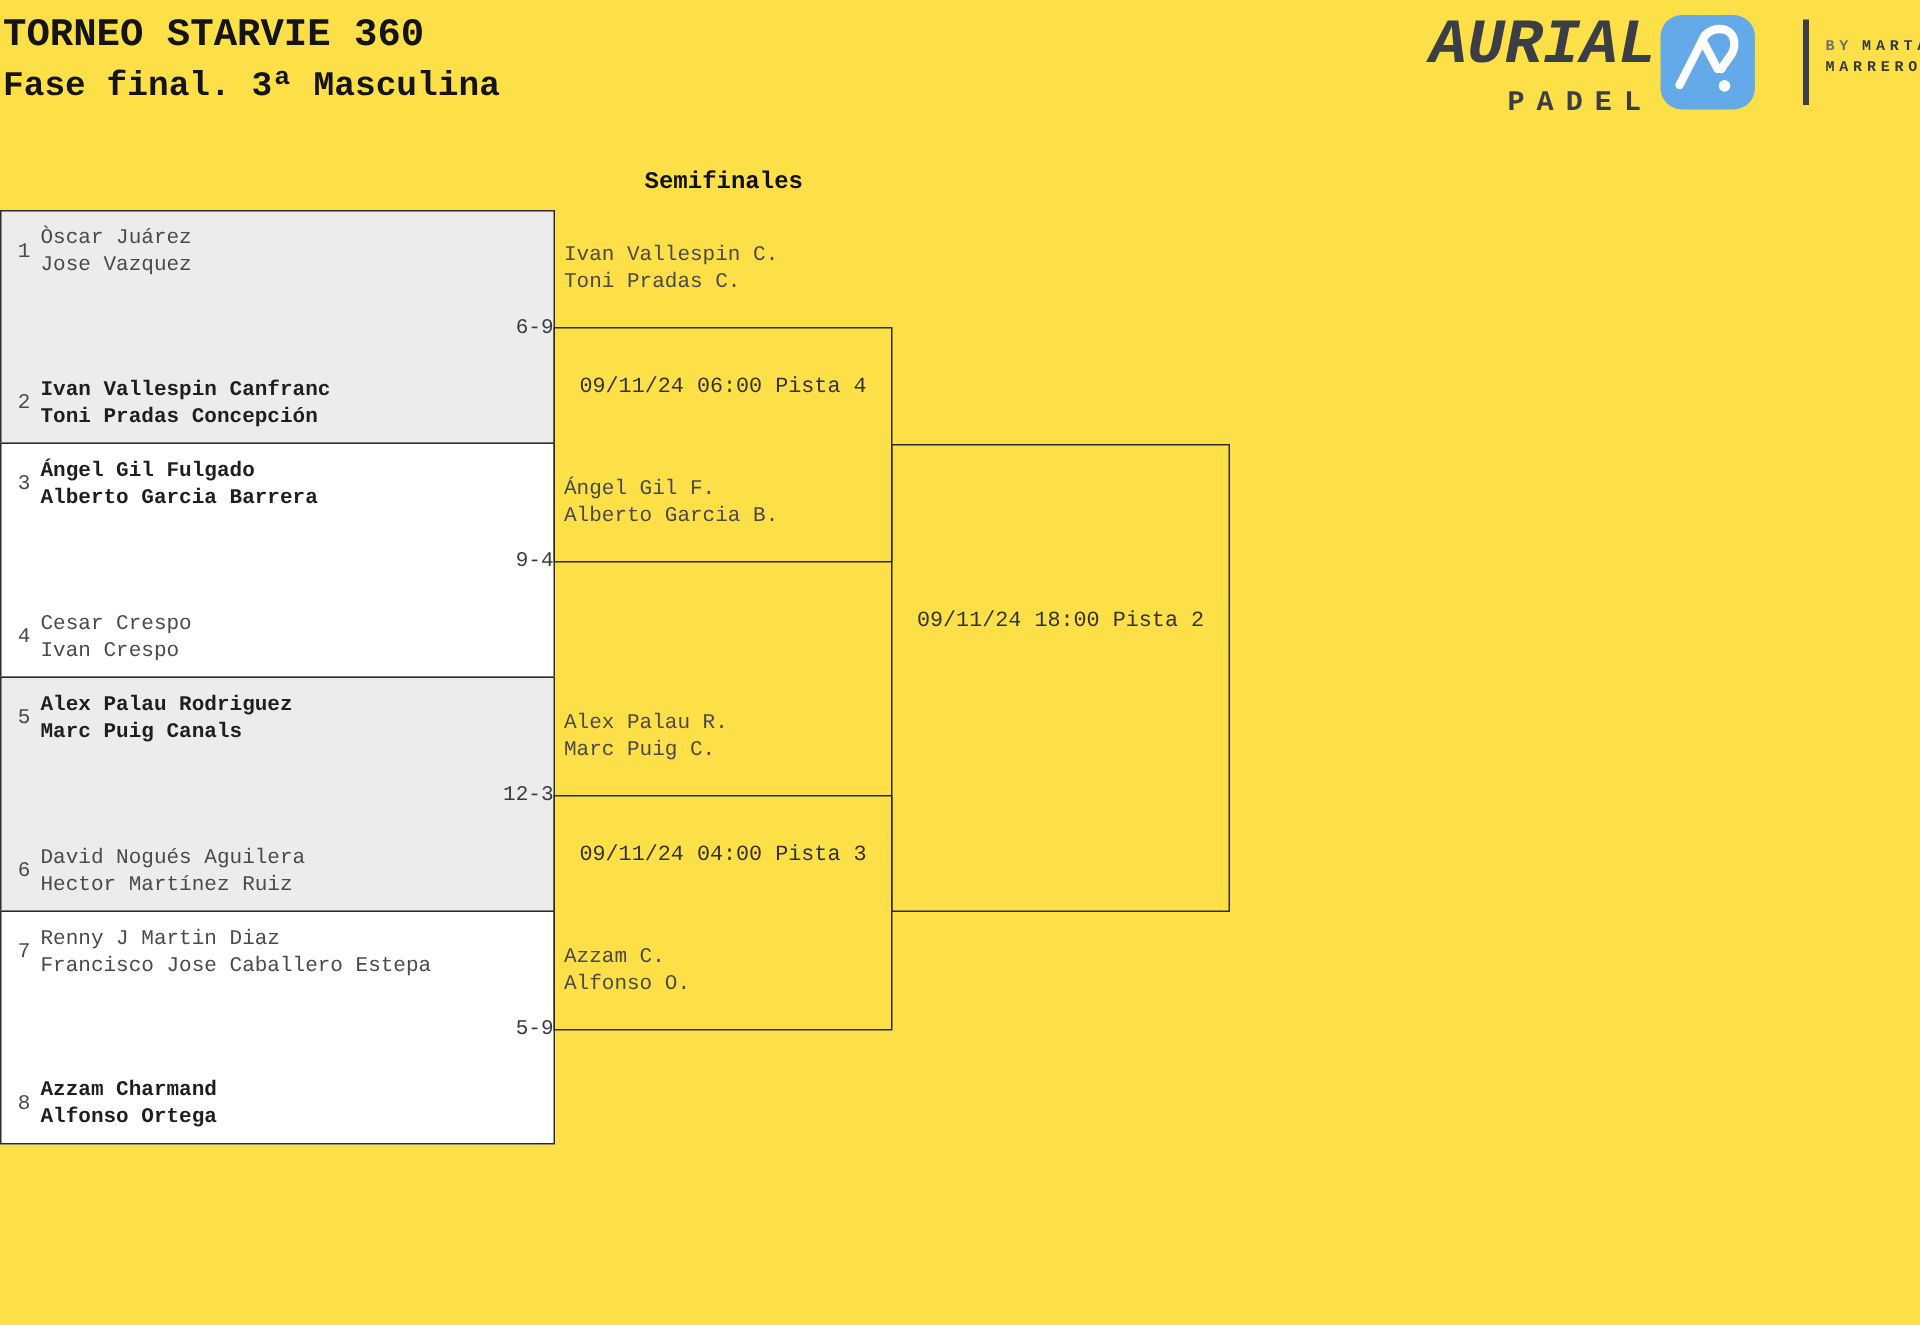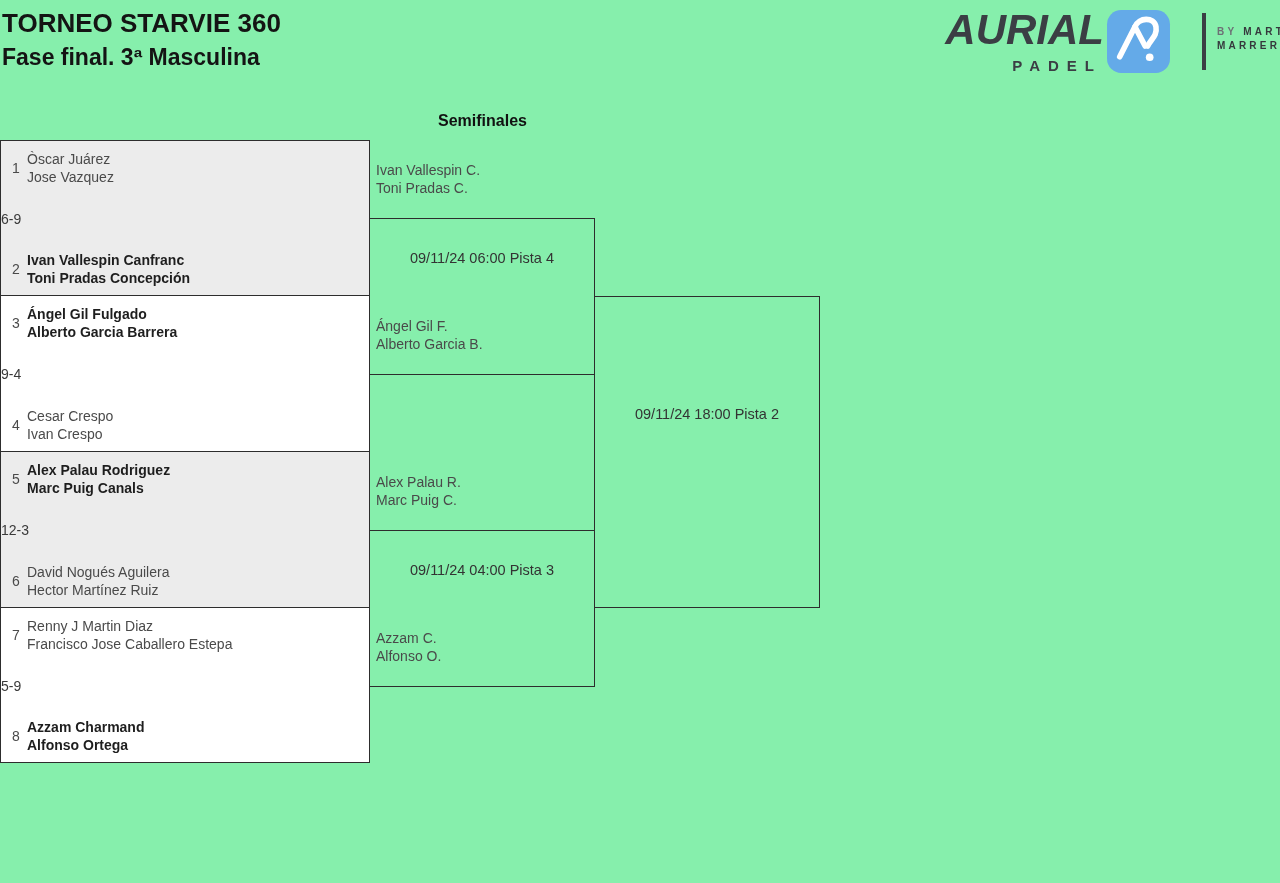--- a/index.html
+++ b/index.html
@@ -1,34 +1,34 @@
 <!DOCTYPE html>
 <html><head>
 <meta charset="utf-8">
 <style>
   * { margin:0; padding:0; box-sizing:border-box; }
   html,body { background:#ffffff; }
   body { font-family:"Liberation Sans", sans-serif; }
   .page {
     position:relative; width:1280px; height:883px;
-    background:#86efac; overflow:hidden;
+    background:#fde047; overflow:hidden;font-family:Liberation Mono, monospace;
   }
   .abs { position:absolute; }
 
   
   .title-line1 { left:2px; top:8px; font-size:26px; font-weight:bold; color:#141414; letter-spacing:0px; }
   .title-line2 { left:2px; top:44px; font-size:23px; font-weight:bold; color:#141414; }
 
   
   .logo-aurial {
     left:894px; top:6px; width:210px; font-size:42px; font-weight:bold; font-style:italic;
     color:#3b3e44; letter-spacing:0px; text-align:right;
   }
   .logo-padel {
-    left:930px; top:57px; width:172px; font-size:15px; font-weight:bold;
+    left:930px; top:57px; width:172px; font-size:19px; font-weight:bold;
     color:#3b3e44; letter-spacing:8px; text-align:right; text-indent:8px;
   }
   .logo-icon { left:1106px; top:9px; width:65px; height:65px; }
   .logo-sep { left:1202px; top:13px; width:4px; height:57px; background:#3b3e44; }
   .logo-by { left:1217px; top:25px; font-size:10px; font-weight:bold; letter-spacing:3.2px; line-height:14px; color:#35383c; white-space:nowrap; }
   .logo-by .by-prefix { color:#6d7075; margin-right:6px; font-weight:bold; }
 
   
   .col-head { top:110px; height:22px; font-size:16px; font-weight:bold; color:#111; text-align:center; line-height:22px; }
   .ch-q { left:0px;   width:370px;margin-top:40px; }
@@ -48,21 +48,21 @@
   .team { font-size:14px; line-height:18px; color:#4a4a4a; white-space:nowrap; }
   .team.winner { font-weight:bold; color:#1e1e1e; }
   .qf-team-top { left:26px; top:9px; }
   .qf-team-bottom { left:26px; bottom:8px; }
   .seed {
     left:6px; width:18px; font-size:14px; color:#4a4a4a; text-align:center;
     height:36px; line-height:36px;
   }
   .seed-top { top:9px; }
   .seed-bottom { bottom:8px; }
-  .score { left:0; top:69px; width:100%; text-align:left; font-size:14px; color:#3a3a3a; line-height:18px; }
+  .score { left:0; top:69px; width:100%; text-align:right; font-size:14px; color:#3a3a3a; line-height:18px; }
 
   .sf-box {
     left:369px; width:226px; height:157px; border:1px solid #2d2d2d; background:transparent;
   }
   .sf1 { top:218px; }
   .sf2 { top:530px; }
   .final-box { left:594px; top:296px; width:226px; height:312px; border:1px solid #2d2d2d; }
 
   .schedule { width:226px; text-align:center; font-size:14.5px; color:#333; line-height:18px; }
   .sched-sf1 { left:369px; top:249px; }

